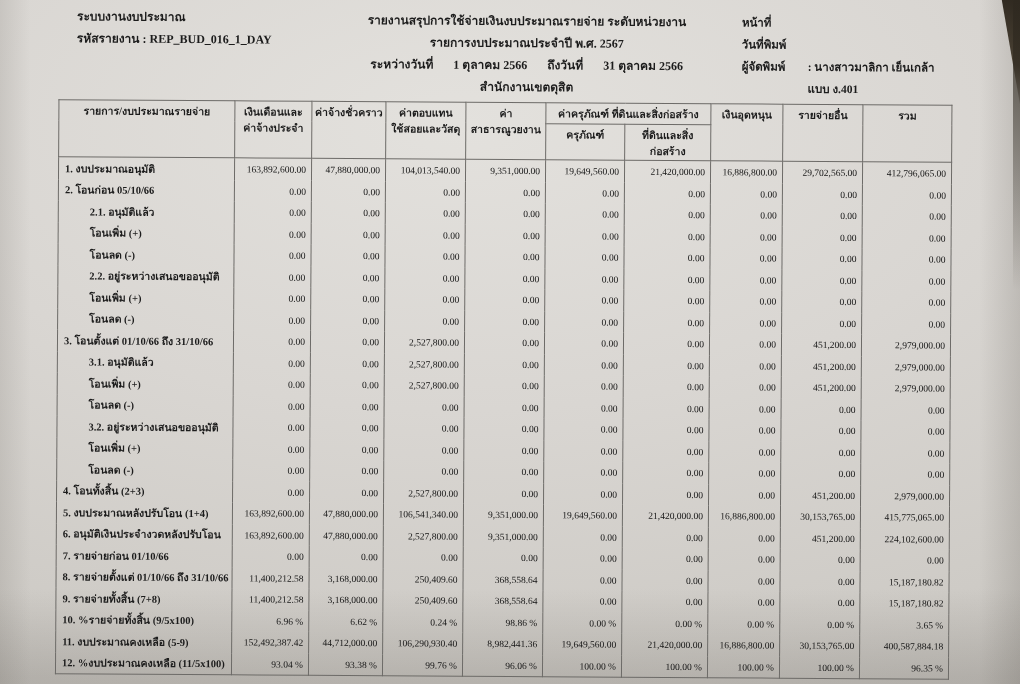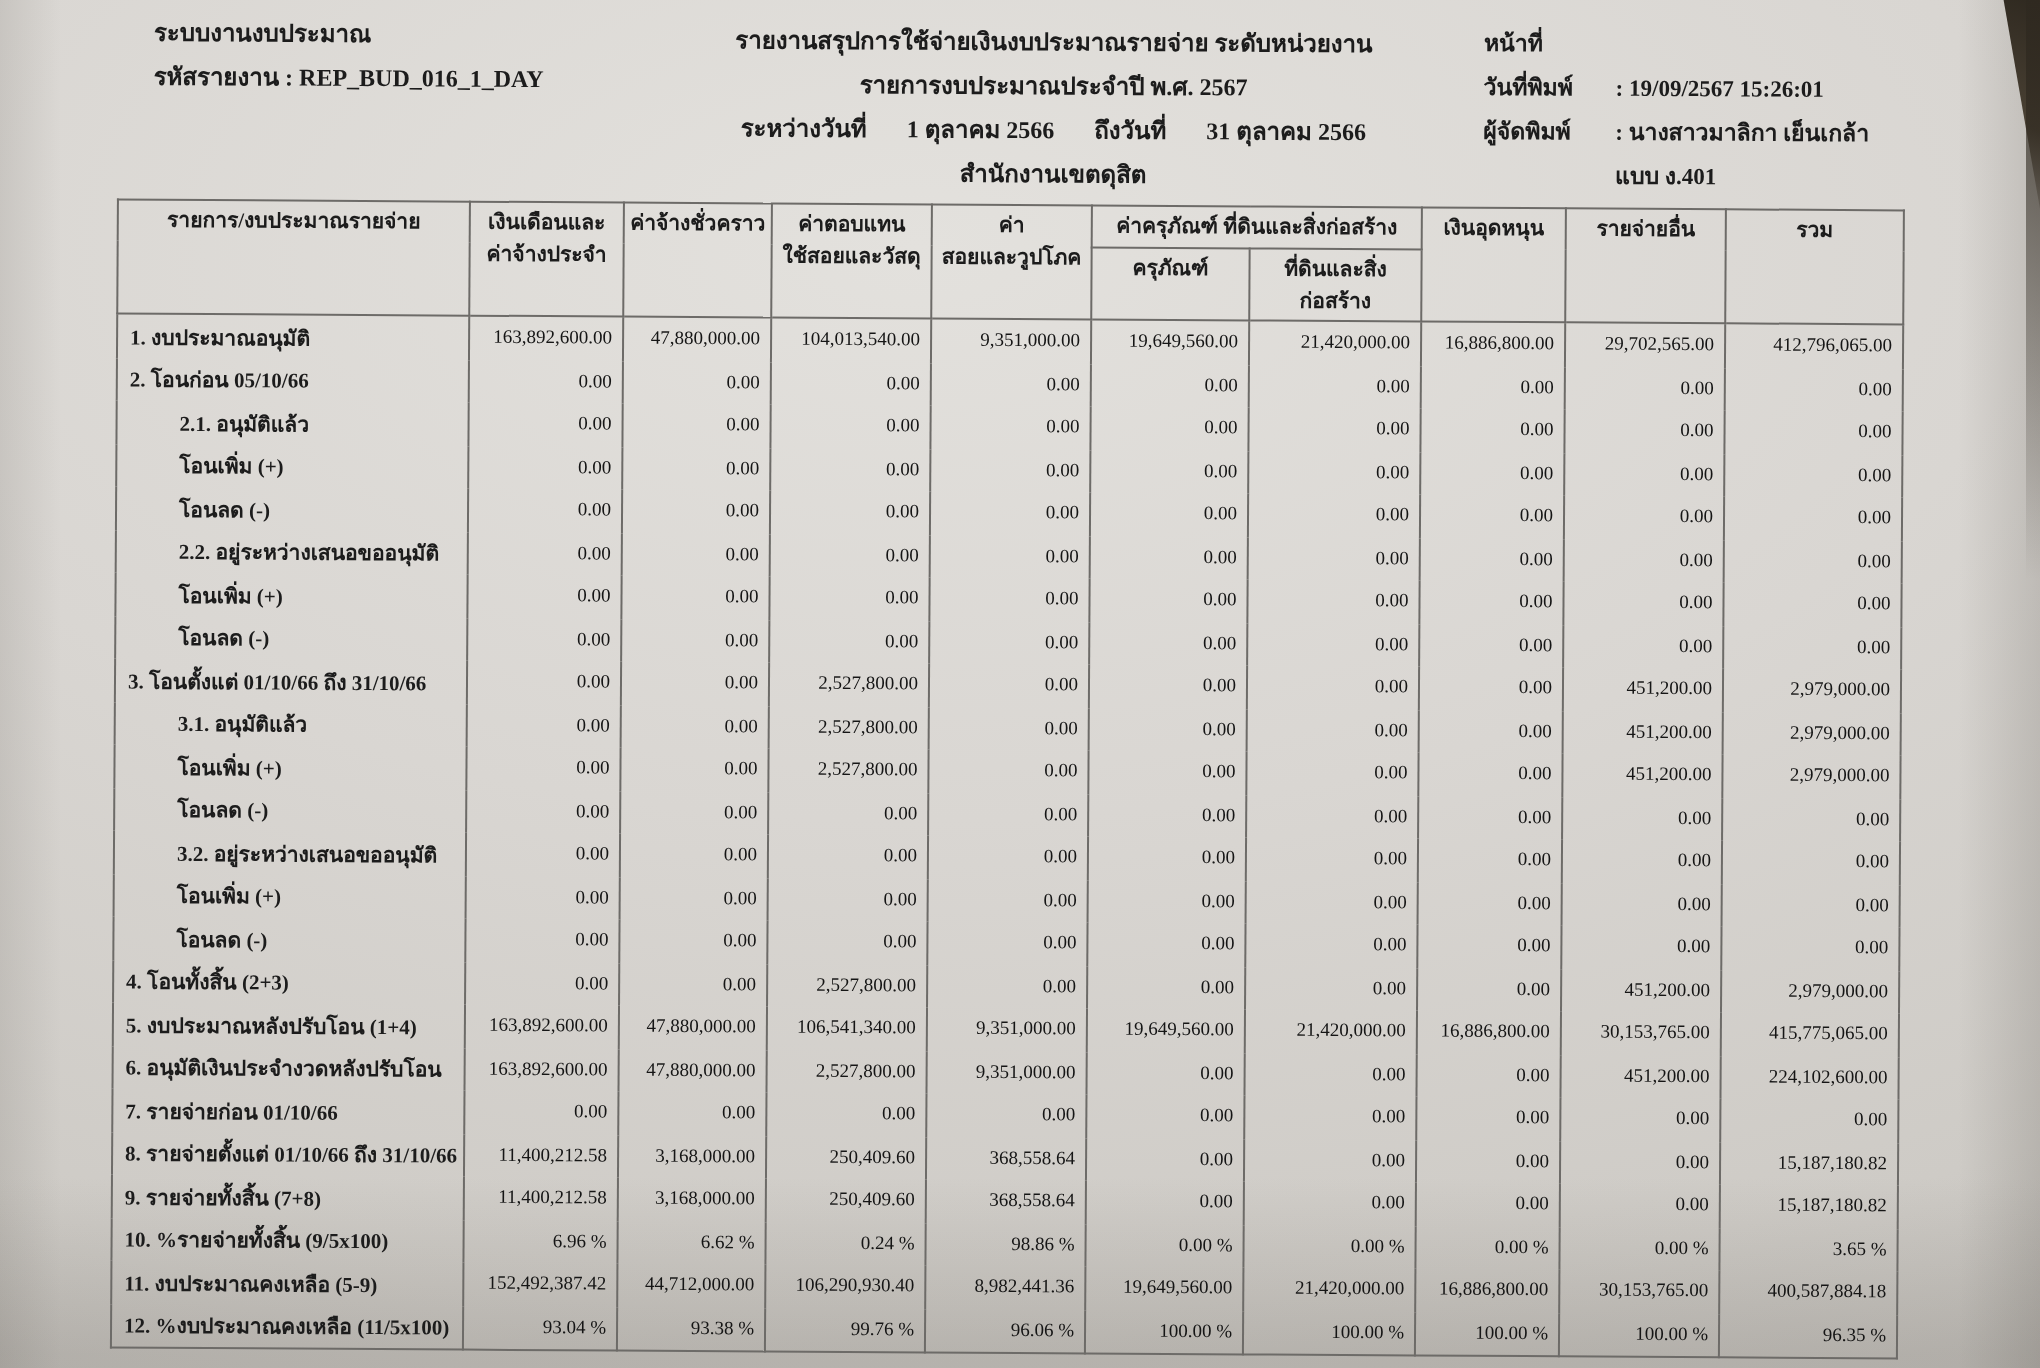--- a/index.html
+++ b/index.html
@@ -87,21 +87,20 @@
     </div>
     <div>สำนักงานเขตดุสิต</div>
   </div>
 
   <div class="hdr-right">
     <div class="row">
       <span>หน้าที่</span>
     </div>
     <div class="row">
       <span>วันที่พิมพ์</span>
-      <span class="v">: 19/09/2567 15:26:01</span>
     </div>
     <div class="row">
       <span>ผู้จัดพิมพ์</span>
       <span class="v">: นางสาวมาลิกา เย็นเกล้า</span>
     </div>
     <div class="form-line">แบบ ง.401</div>
   </div>
 
   <table class="budget">
     <colgroup>
@@ -118,21 +117,21 @@
     </colgroup>
     <thead>
       <tr>
         <th rowspan="2">รายการ/งบประมาณรายจ่าย</th>
         <th rowspan="2">เงินเดือนและ
 ค่าจ้างประจำ</th>
         <th rowspan="2">ค่าจ้างชั่วคราว</th>
         <th rowspan="2">ค่าตอบแทน
 ใช้สอยและวัสดุ</th>
         <th rowspan="2">ค่า
-สอยและวูปโภค</th>
+สาธารณูวยงาน</th>
         <th colspan="2">ค่าครุภัณฑ์ ที่ดินและสิ่งก่อสร้าง</th>
         <th rowspan="2">เงินอุดหนุน</th>
         <th rowspan="2">รายจ่ายอื่น</th>
         <th rowspan="2">รวม</th>
       </tr>
       <tr>
         <th>ครุภัณฑ์</th>
         <th>ที่ดินและสิ่งก่อสร้าง</th>
       </tr>
     </thead>

